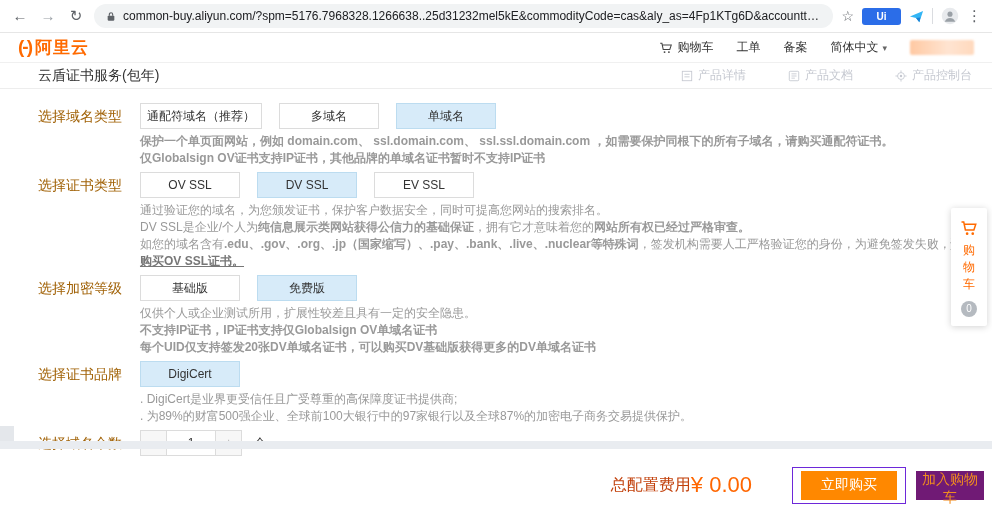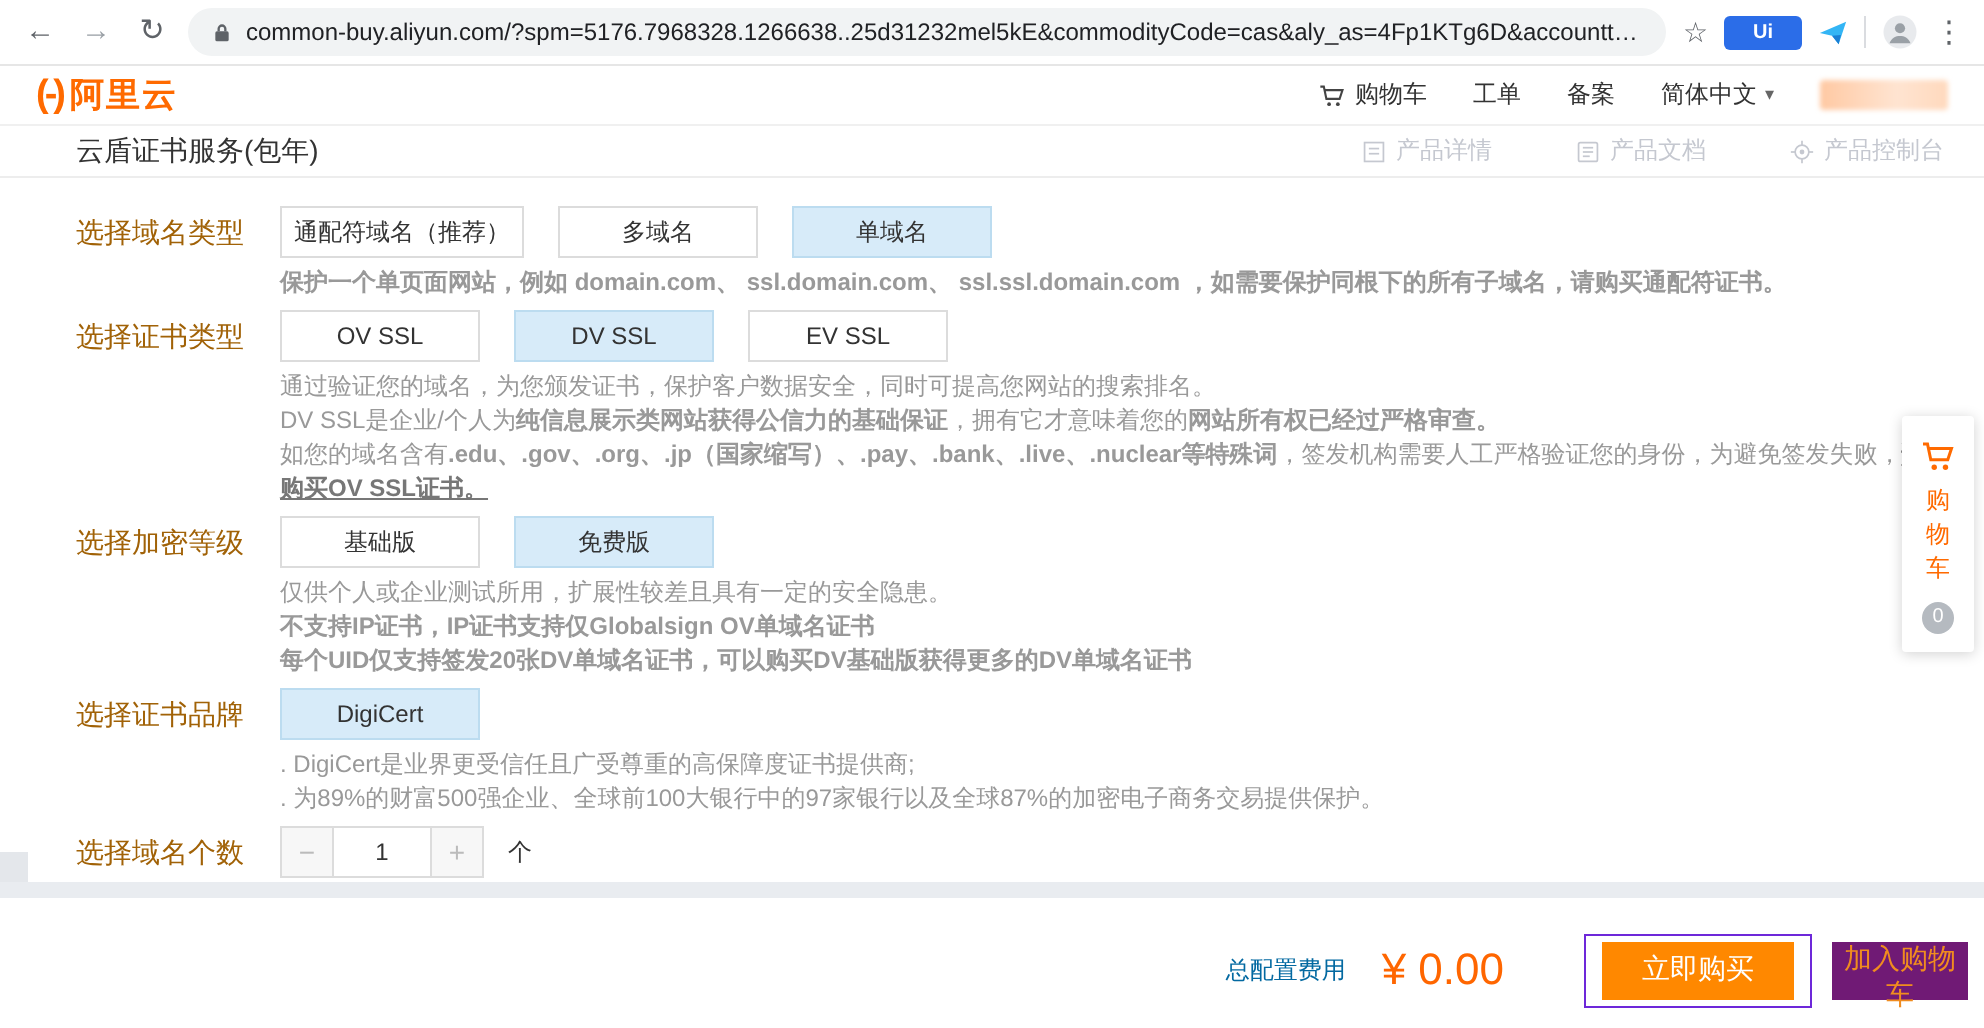--- a/index.html
+++ b/index.html
@@ -59,21 +59,21 @@
   .step-input{width:48px;height:26px;border:1px solid #dcdcdc;border-left:none;border-right:none;
     text-align:center;font-size:12px;color:#333;outline:none;background:#fff;
     font-family:"Liberation Sans",sans-serif;}
   .unit{margin-left:12px;font-size:12px;color:#333;}
 
   
   .scroll-band{position:absolute;left:0;right:0;top:441px;height:8px;background:#e9ecf0;}
   .scroll-corner{position:absolute;left:0;top:426px;width:14px;height:23px;background:#e4e7eb;}
   .bottom-bar{position:absolute;left:0;right:0;bottom:0;height:58px;background:#fff;
     display:flex;align-items:center;justify-content:flex-end;padding-right:8px;}
-  .total-label{font-size:12px;color:#0369a1;margin-right:18px;}
+  .total-label{font-size:16px;color:#c2410c;margin-right:0;}
   .price{font-size:22px;color:#ff6600;margin-right:40px;}
   .red-box{border:1px solid #6d28d9;padding:3px 8px;margin-right:6px;}
   .buy-btn{width:96px;height:29px;background:#ff8800;color:#fff;font-size:14px;border:none;
     cursor:pointer;font-family:"Liberation Sans",sans-serif;}
   .cart-btn{width:68px;height:29px;background:#701a75;color:#f08c1f;font-size:14px;border:none;
     cursor:pointer;margin-left:4px;font-family:"Liberation Sans",sans-serif;}
 
   
   .cart-float{position:absolute;right:5px;top:208px;width:36px;background:#fff;border-radius:2px;
     box-shadow:0 1px 7px rgba(0,0,0,.18);padding:11px 0 9px;display:flex;flex-direction:column;
@@ -188,20 +188,21 @@
 
   <div class="form-row">
     <div class="row-label">选择域名类型</div>
     <div class="row-body">
       <div class="options">
         <span class="opt">通配符域名（推荐）</span>
         <span class="opt">多域名</span>
         <span class="opt selected">单域名</span>
       </div>
       <div class="desc bold">保护一个单页面网站，例如 domain.com、 ssl.domain.com、 ssl.ssl.domain.com ，如需要保护同根下的所有子域名，请购买通配符证书。</div>
+      <div class="desc bold" style="margin-top:0;">仅Globalsign OV证书支持IP证书，其他品牌的单域名证书暂时不支持IP证书</div>
     </div>
   </div>
 
   <div class="form-row">
     <div class="row-label">选择证书类型</div>
     <div class="row-body">
       <div class="options">
         <span class="opt">OV SSL</span>
         <span class="opt selected">DV SSL</span>
         <span class="opt">EV SSL</span>

